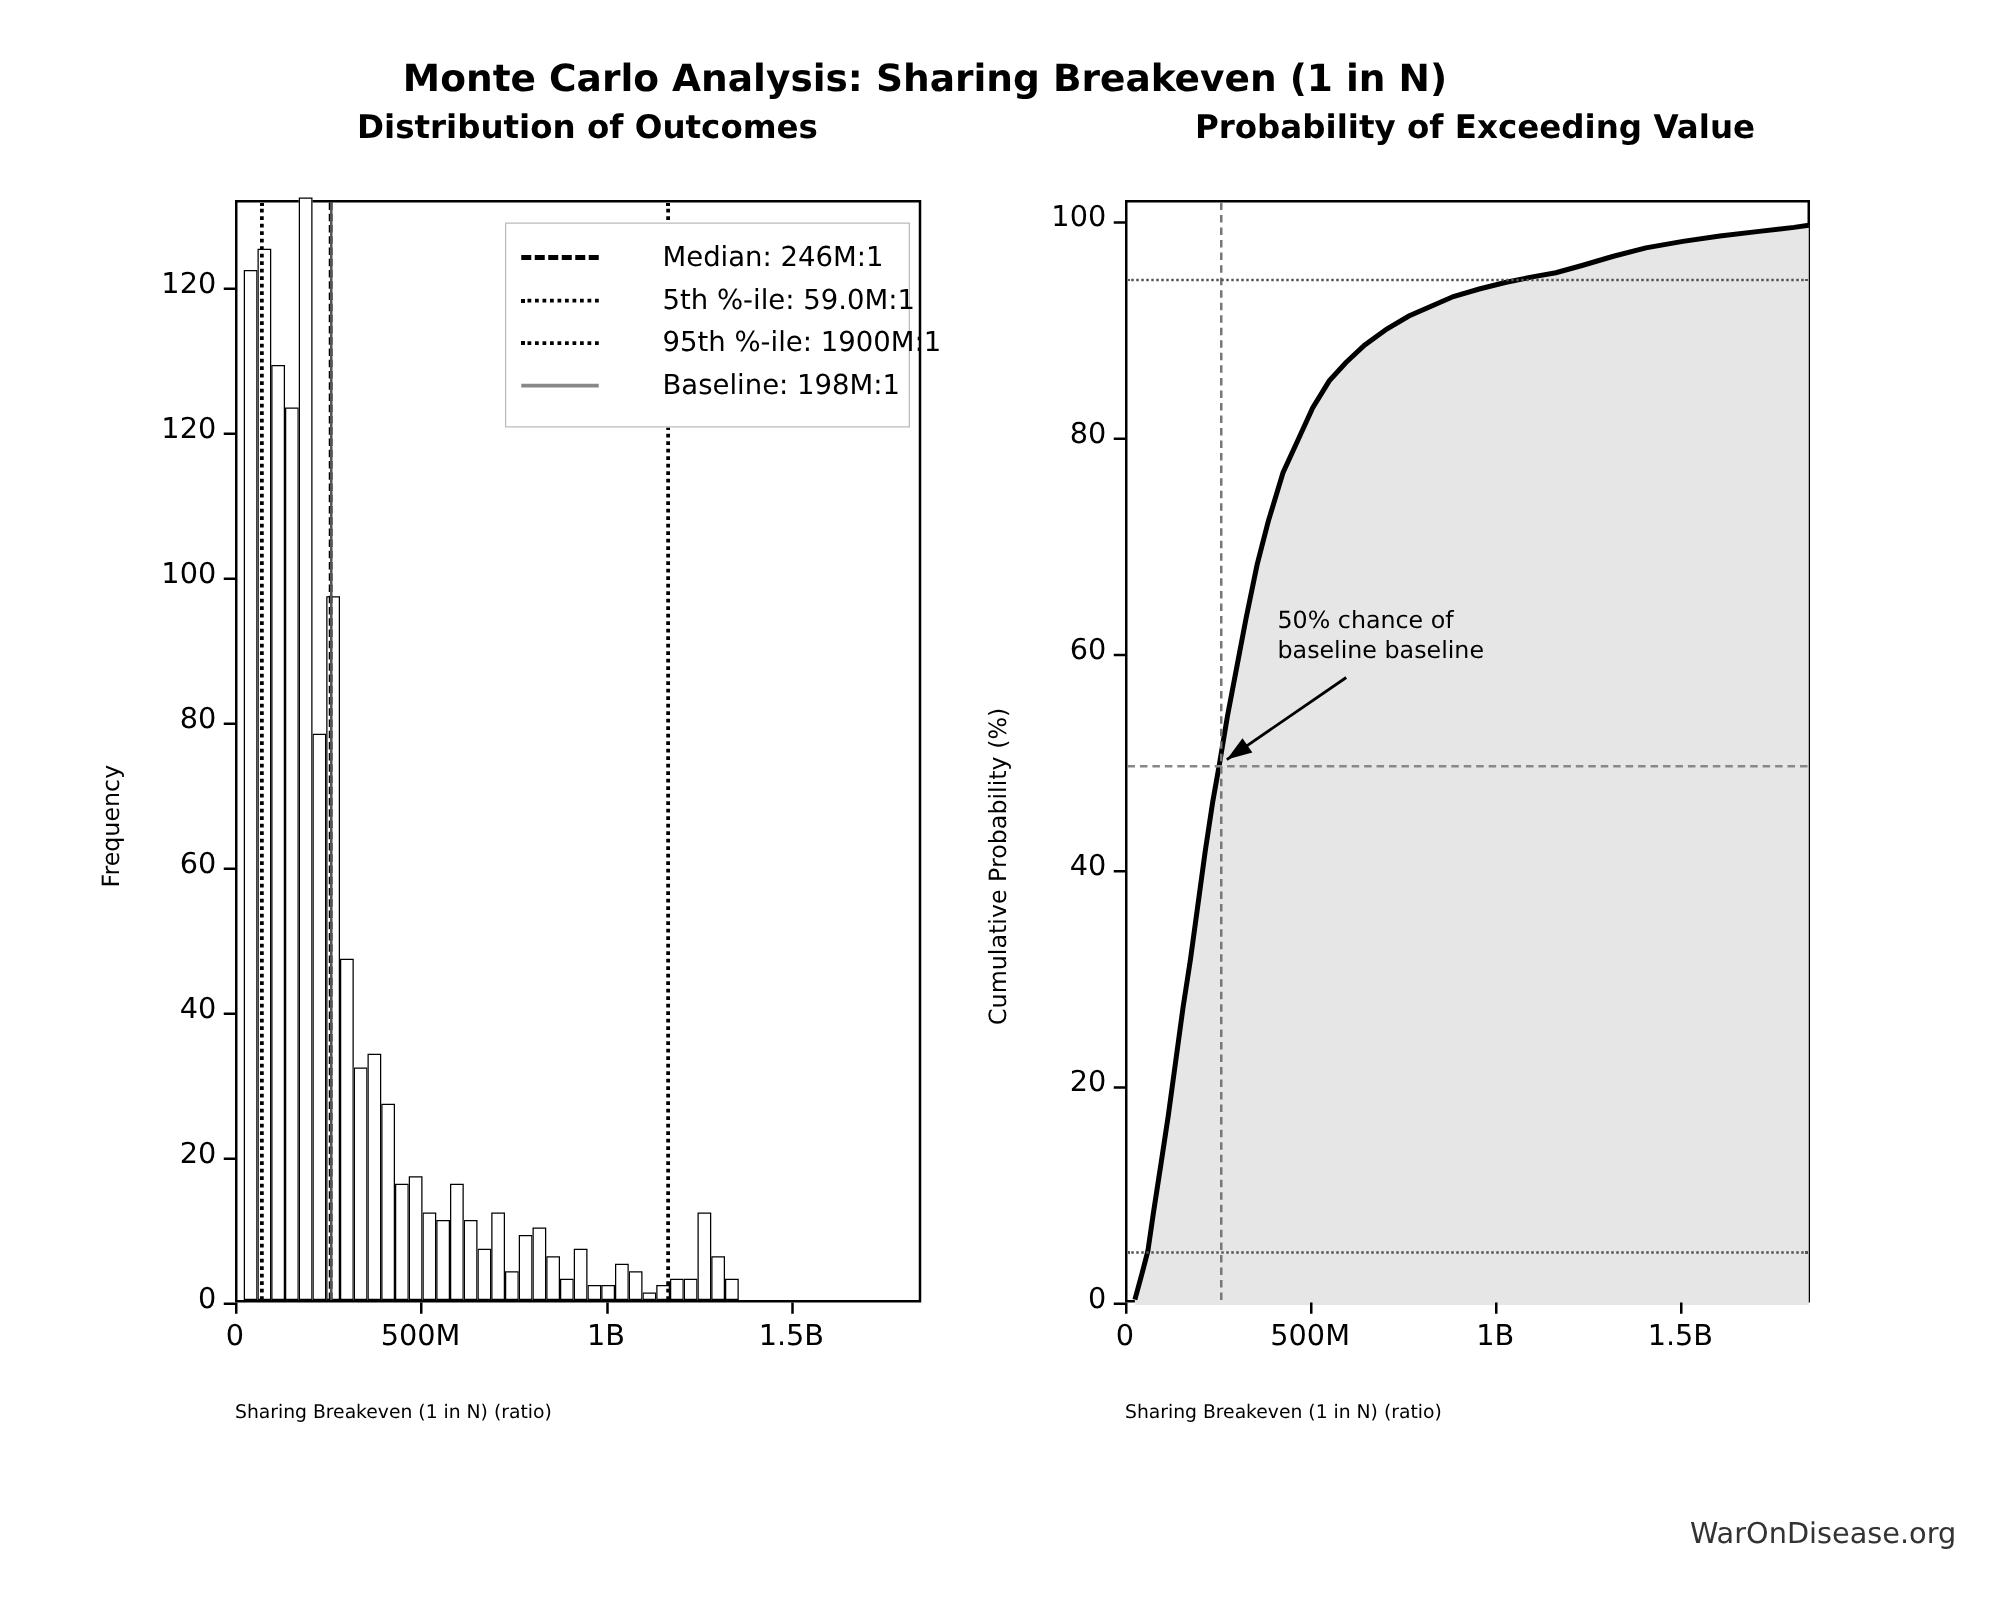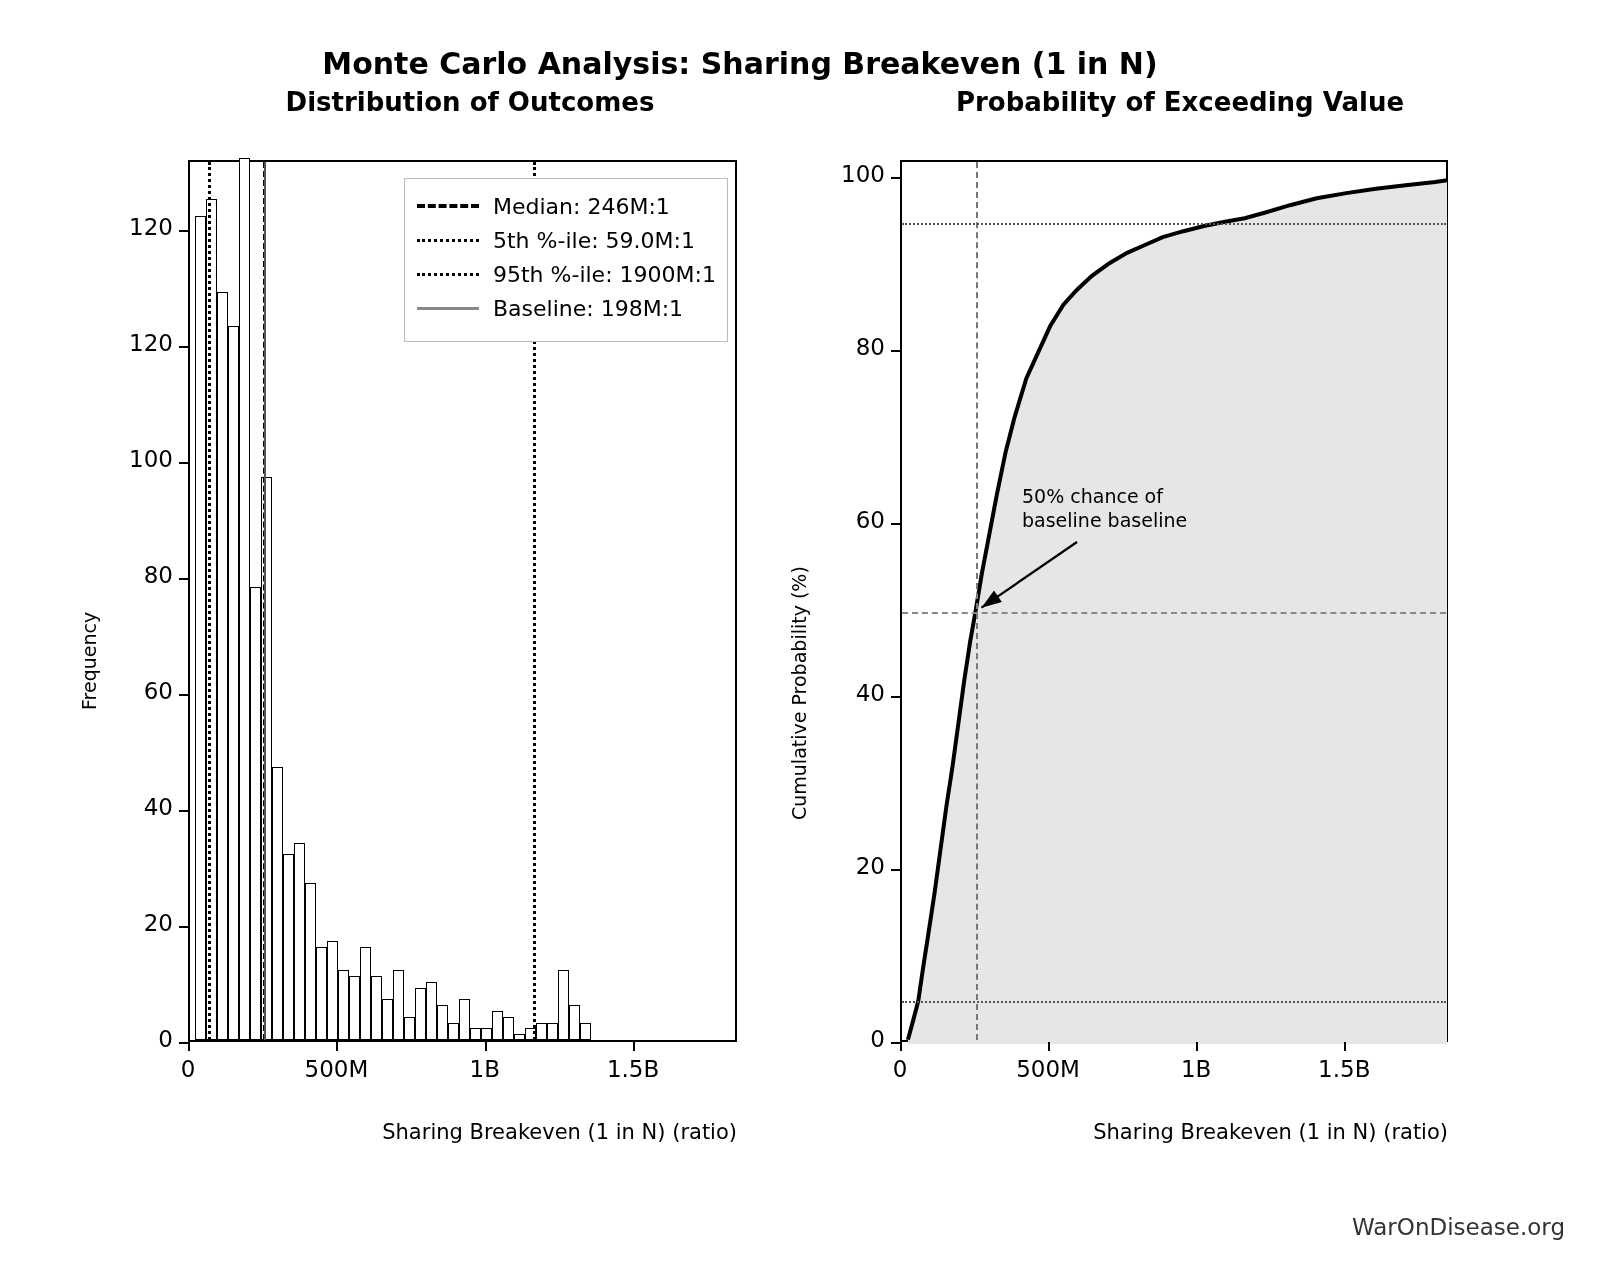--- a/index.html
+++ b/index.html
@@ -50,22 +50,22 @@
 
   .ylabel {
     position: absolute;
     font-size: 19px;
     transform: rotate(-90deg);
     transform-origin: left top;
     white-space: nowrap;
   }
   .xlabel {
     position: absolute;
-    font-size: 21px;
-    text-align: right;
+    font-size: 15px;
+    text-align: left;
     white-space: nowrap;
   }
   .tick-label {
     position: absolute;
     font-size: 23px;
     white-space: nowrap;
   }
   .ytick-label { text-align: right; }
   .xtick-label { text-align: center; }
   .tick-mark {
@@ -125,20 +125,21 @@
     position: absolute;
     background: #fff;
     border: 1px solid #bbb;
     padding: 10px 14px 10px 12px;
     box-sizing: border-box;
   }
   .legend-row {
     display: flex;
     align-items: center;
     height: 34px;
+    gap: 37px;
   }
   .legend-key {
     width: 62px;
     height: 0;
     margin-right: 14px;
     flex: none;
   }
   .key-dashed { border-top: 4px dashed #000; }
   .key-dotted { border-top: 3px dotted #000; }
   .key-solid  { border-top: 3px solid #888; }

